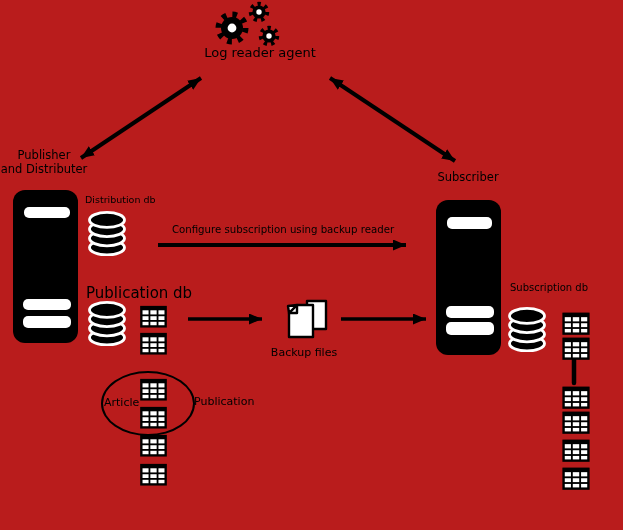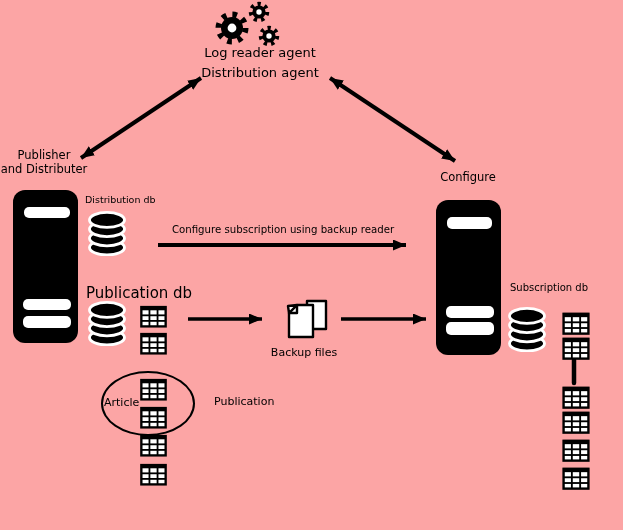--- a/index.html
+++ b/index.html
@@ -1,16 +1,16 @@
 <!DOCTYPE html>
 <html><head>
 <meta charset="utf-8">
 <style>
   html,body{margin:0;padding:0;background:#ffffff;}
-  .canvas{position:relative;width:623px;height:530px;background:#fca5a5;overflow:hidden;
+  .canvas{position:relative;width:623px;height:530px;background:#b91c1c;overflow:hidden;
           font-family:"DejaVu Sans",sans-serif;color:#000;}
   .abs{position:absolute;}
   .label{position:absolute;color:#000;white-space:nowrap;line-height:1.25;}
   .center{text-align:center;}
   .server{position:absolute;background:#000;border-radius:12px;}
   .server .bar{position:absolute;background:#fff;border-radius:5px;}
   .ellipse{position:absolute;border:2px solid #000;border-radius:50%;background:transparent;}
   svg{display:block;}
 </style>
 </head>
@@ -61,21 +61,20 @@
       <circle cx="48" cy="11" r="2.7" fill="#fff"></circle>
     </g>
     <g>
       <circle cx="58" cy="35" r="8" fill="none" stroke="#000" stroke-width="4.5" stroke-dasharray="3.2 4.0"></circle>
       <circle cx="58" cy="35" r="6.6" fill="#000"></circle>
       <circle cx="58" cy="35" r="2.7" fill="#fff"></circle>
     </g>
   </svg>
 
   <div class="label center" style="left:185px;top:45px;width:150px;font-size:13px;">Log reader agent</div>
-  <div class="label center" style="left:185px;top:65px;width:150px;font-size:13px;">Distribution agent</div>
 
   <div class="label center" style="left:-6px;top:148px;width:100px;font-size:11.5px;">
     <div>Publisher</div>
     <div>and Distributer</div>
   </div>
 
   <div class="server" style="left:13px;top:190px;width:65px;height:153px;">
     <div class="bar" style="left:11px;top:17px;width:46px;height:11px;"></div>
     <div class="bar" style="left:10px;top:109px;width:48px;height:11px;"></div>
     <div class="bar" style="left:10px;top:126px;width:48px;height:12px;"></div>
@@ -88,21 +87,21 @@
 
   <div class="label" style="left:86px;top:284px;font-size:15px;">Publication db</div>
   <svg class="abs" style="left:88px;top:300px;" width="38" height="46">
       <use href="#sym-db"></use>
     </svg>
 
   <div class="label center" style="left:158px;top:224px;width:250px;font-size:10.2px;">Configure subscription using backup reader</div>
 
   <div class="ellipse" style="left:101px;top:371px;width:90px;height:61px;"></div>
   <div class="label" style="left:104px;top:396px;font-size:11px;">Article</div>
-  <div class="label" style="left:214px;top:395px;font-size:11px;">Publication</div>
+  <div class="label" style="left:194px;top:395px;font-size:11px;">Publication</div>
 
   <svg class="abs" style="left:140px;top:304px;" width="27" height="25">
       <use href="#sym-table"></use>
     </svg>
   <svg class="abs" style="left:140px;top:331px;" width="27" height="25">
       <use href="#sym-table"></use>
     </svg>
   <svg class="abs" style="left:140px;top:377px;" width="27" height="25">
       <use href="#sym-table"></use>
     </svg>
@@ -119,21 +118,21 @@
   <svg class="abs" style="left:284px;top:296px;" width="46" height="44" viewBox="0 0 46 44">
     <g fill="#fff" stroke="#000" stroke-width="2.4" stroke-linejoin="round">
       <rect x="23" y="5" width="19" height="28"></rect>
       <path d="M5,17 L13,9 L29,9 L29,41 L5,41 Z"></path>
       <path d="M13,9 L4,10 L5,17 Z"></path>
       <path d="M5,17 L13,17 L13,9" fill="none"></path>
     </g>
   </svg>
   <div class="label center" style="left:254px;top:346px;width:100px;font-size:11px;">Backup files</div>
 
-  <div class="label center" style="left:418px;top:170px;width:100px;font-size:11.5px;">Configure</div>
+  <div class="label center" style="left:418px;top:170px;width:100px;font-size:11.5px;">Subscriber</div>
 
   <div class="server" style="left:436px;top:200px;width:65px;height:155px;">
     <div class="bar" style="left:11px;top:17px;width:45px;height:12px;"></div>
     <div class="bar" style="left:10px;top:106px;width:48px;height:12px;"></div>
     <div class="bar" style="left:10px;top:122px;width:48px;height:13px;"></div>
   </div>
 
   <div class="label" style="left:510px;top:282px;font-size:10px;">Subscription db</div>
   <svg class="abs" style="left:508px;top:306px;" width="38" height="46">
       <use href="#sym-db"></use>

